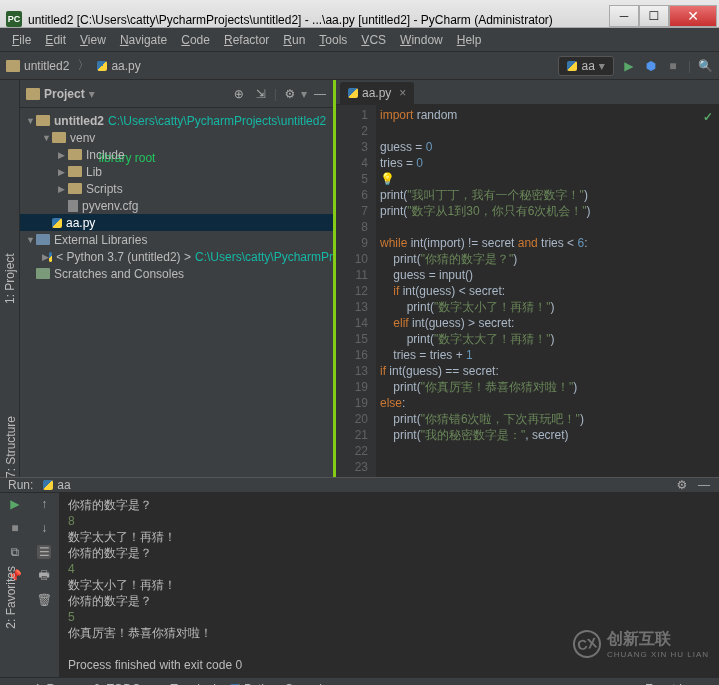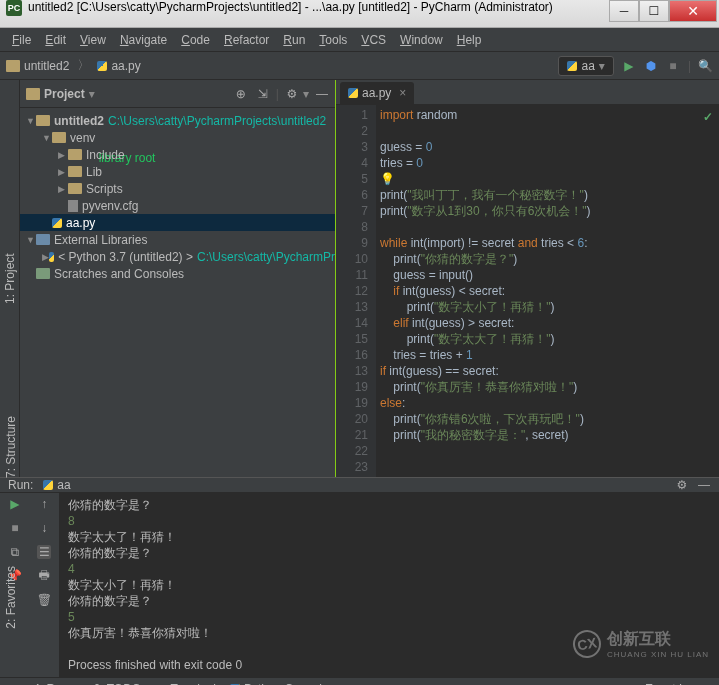--- a/index.html
+++ b/index.html
@@ -1,17 +1,17 @@
 <!DOCTYPE html>
 <html><head>
 <meta charset="utf-8">
 <style>
 * { margin:0; padding:0; box-sizing:border-box; font-family:"Segoe UI",Arial,sans-serif; font-size:12px; }
 body { width:719px; height:685px; background:#3c3f41; color:#bbbbbb; overflow:hidden; position:relative; }
-.titlebar { height:28px; background:linear-gradient(#e8e8e8,#d8d8d8); border-bottom:1px solid #aaa; display:flex; align-items:flex-start; }
+.titlebar { height:28px; background:linear-gradient(#e8e8e8,#d8d8d8); border-bottom:1px solid #aaa; display:flex; align-items:flex-end; }
 .titlebar .icon { width:16px; height:16px; margin:0 6px; background:#2d5e2d; border-radius:2px; display:flex; align-items:center; justify-content:center; color:#fff; font-size:9px; font-weight:bold; }
 .titlebar .title { color:#000; font-size:12px; flex:1; }
 .winbtns { display:flex; height:22px; margin-right:2px; }
 .winbtn { width:30px; display:flex; align-items:center; justify-content:center; background:linear-gradient(#f0f0f0,#d8d8d8); border:1px solid #aaa; color:#222; font-size:12px; }
 .winbtn.close { background:linear-gradient(#e97070,#c83030); color:#fff; width:48px; font-size:14px;}
 .menubar { height:24px; background:#3c3f41; display:flex; align-items:center; padding:0 6px; gap:2px; border-bottom:1px solid #2b2b2b; }
 .menubar span { color:#bbbbbb; padding:2px 6px; cursor:pointer; }
 .menubar span u { text-decoration:underline; }
 .navbar { height:28px; background:#3c3f41; display:flex; align-items:center; padding:0 6px; border-bottom:1px solid #2b2b2b; }
 .navbar .crumb { display:flex; align-items:center; gap:4px; color:#bbb; }
@@ -19,21 +19,21 @@
 .navbar .fpy { width:10px; height:10px; display:inline-block; background:linear-gradient(135deg,#3776ab 50%,#ffd43b 50%); border-radius:2px; }
 .navbar .sep { color:#888; margin:0 4px; }
 .navbar .right { margin-left:auto; display:flex; align-items:center; gap:8px; }
 .navbar .runcfg { background:#2b2b2b; border:1px solid #555; border-radius:3px; padding:2px 8px; display:flex; align-items:center; gap:4px; }
 .ticon { width:14px; height:14px; display:inline-flex; align-items:center; justify-content:center; color:#aaa; }
 .play { color:#59a869; }
 .bug { color:#5394ec; }
 .main { display:flex; height:397px; }
 .leftrail { width:20px; background:#3c3f41; border-right:1px solid #2b2b2b; writing-mode:vertical-rl; text-align:center; color:#bbb; font-size:11px; display:flex; flex-direction:column; }
 .leftrail .tab { padding:8px 2px; transform:rotate(180deg); }
-.projpane { width:316px; background:#3c3f41; border-right:1px solid #84cc16; display:flex; flex-direction:column; }
+.projpane { width:316px; background:#3c3f41; border-right:3px solid #84cc16; display:flex; flex-direction:column; }
 .projhead { height:28px; display:flex; align-items:center; padding:0 6px; border-bottom:1px solid #2b2b2b; }
 .projhead .fdir { width:14px; height:12px; background:#b6a06b; border-radius:1px; }
 .projhead .lbl { margin-left:4px; font-weight:bold; }
 .projhead .dd { margin-left:4px; color:#888; }
 .projhead .sp { flex:1; }
 .tree { padding:4px 0; overflow:hidden; }
 .trow { display:flex; align-items:center; height:17px; padding-left:6px; white-space:nowrap; }
 .trow .ar { width:10px; color:#888; font-size:9px; }
 .trow .fdir { width:14px; height:11px; background:#b6a06b; border-radius:1px; margin-right:4px; }
 .trow .fpy { width:10px; height:10px; background:linear-gradient(135deg,#3776ab 50%,#ffd43b 50%); border-radius:2px; margin-right:4px; }

